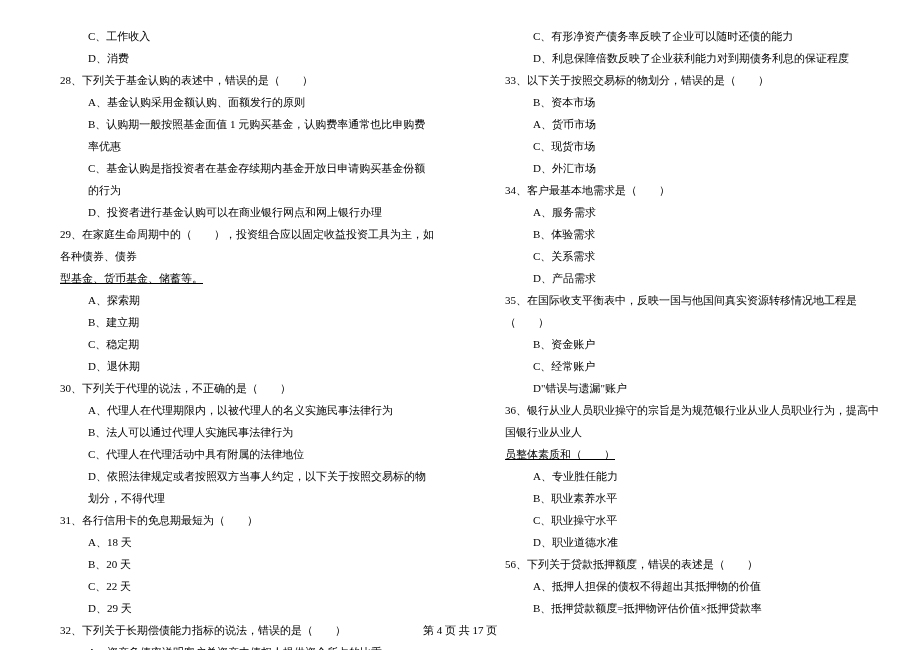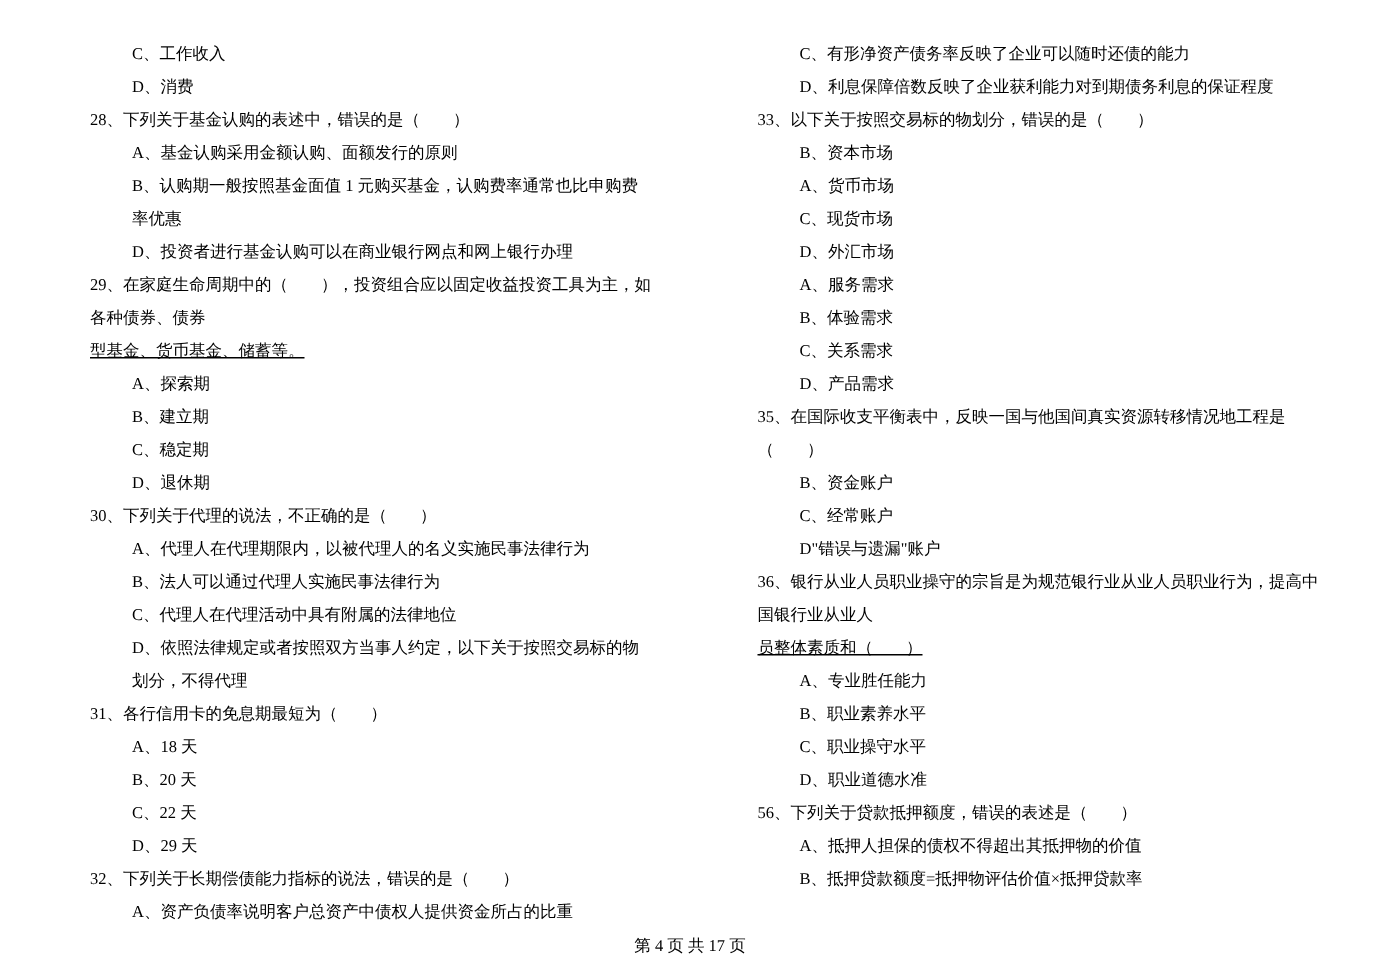--- a/index.html
+++ b/index.html
@@ -47,20 +47,21 @@
 </head>
 <body>
 
 <div class="columns">
   <div class="column" id="left-col">
       <div class="option-line">C、工作收入</div>
       <div class="option-line">D、消费</div>
       <div class="question-line">28、下列关于基金认购的表述中，错误的是（　　）</div>
       <div class="option-line">A、基金认购采用金额认购、面额发行的原则</div>
       <div class="option-line">B、认购期一般按照基金面值 1 元购买基金，认购费率通常也比申购费率优惠</div>
+      <div class="option-line">C、基金认购是指投资者在基金存续期内基金开放日申请购买基金份额的行为</div>
       <div class="option-line">D、投资者进行基金认购可以在商业银行网点和网上银行办理</div>
       <div class="question-line">29、在家庭生命周期中的（　　），投资组合应以固定收益投资工具为主，如各种债券、债券</div>
       <div class="sub-line">型基金、货币基金、储蓄等。</div>
       <div class="option-line">A、探索期</div>
       <div class="option-line">B、建立期</div>
       <div class="option-line">C、稳定期</div>
       <div class="option-line">D、退休期</div>
       <div class="question-line">30、下列关于代理的说法，不正确的是（　　）</div>
       <div class="option-line">A、代理人在代理期限内，以被代理人的名义实施民事法律行为</div>
       <div class="option-line">B、法人可以通过代理人实施民事法律行为</div>
@@ -75,20 +76,21 @@
       <div class="option-line">A、资产负债率说明客户总资产中债权人提供资金所占的比重</div>
     </div>
   <div class="column" id="right-col">
       <div class="option-line">C、有形净资产债务率反映了企业可以随时还债的能力</div>
       <div class="option-line">D、利息保障倍数反映了企业获利能力对到期债务利息的保证程度</div>
       <div class="question-line">33、以下关于按照交易标的物划分，错误的是（　　）</div>
       <div class="option-line">B、资本市场</div>
       <div class="option-line">A、货币市场</div>
       <div class="option-line">C、现货市场</div>
       <div class="option-line">D、外汇市场</div>
+      <div class="question-line">34、客户最基本地需求是（　　）</div>
       <div class="option-line">A、服务需求</div>
       <div class="option-line">B、体验需求</div>
       <div class="option-line">C、关系需求</div>
       <div class="option-line">D、产品需求</div>
       <div class="question-line">35、在国际收支平衡表中，反映一国与他国间真实资源转移情况地工程是（　　）</div>
       <div class="option-line">B、资金账户</div>
       <div class="option-line">C、经常账户</div>
       <div class="option-line">D"错误与遗漏"账户</div>
       <div class="question-line">36、银行从业人员职业操守的宗旨是为规范银行业从业人员职业行为，提高中国银行业从业人</div>
       <div class="sub-line">员整体素质和（　　）</div>

